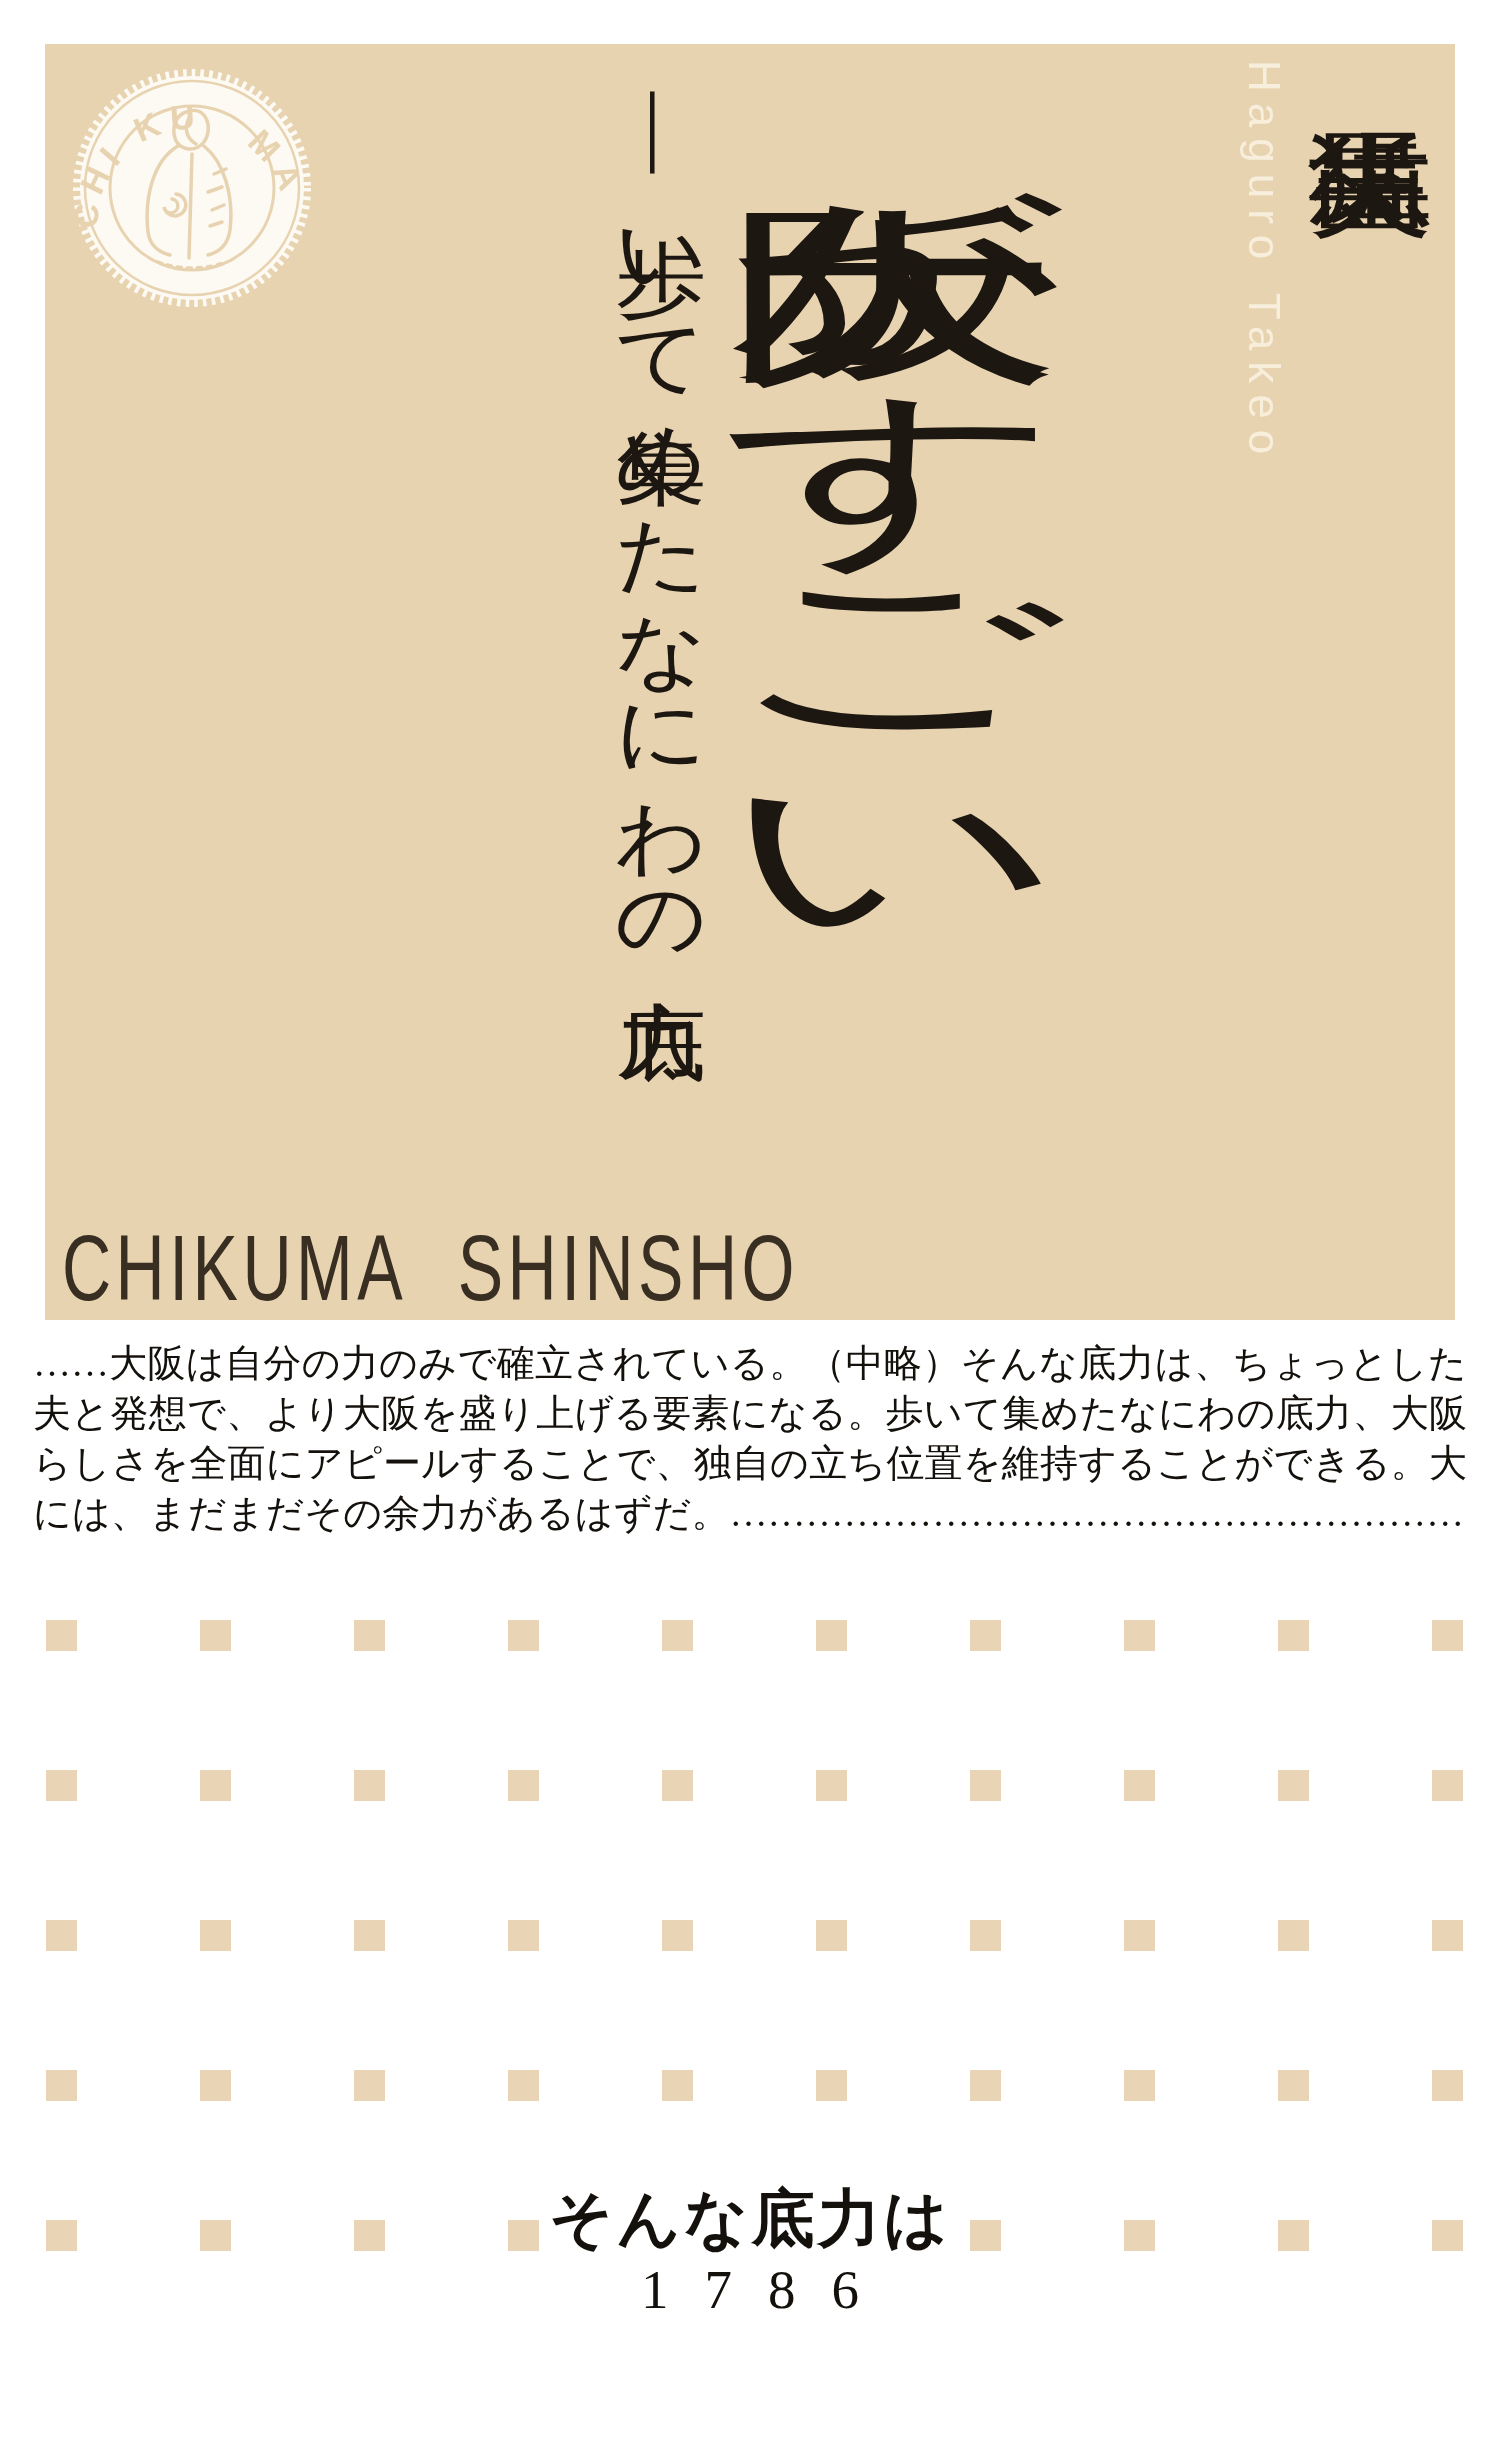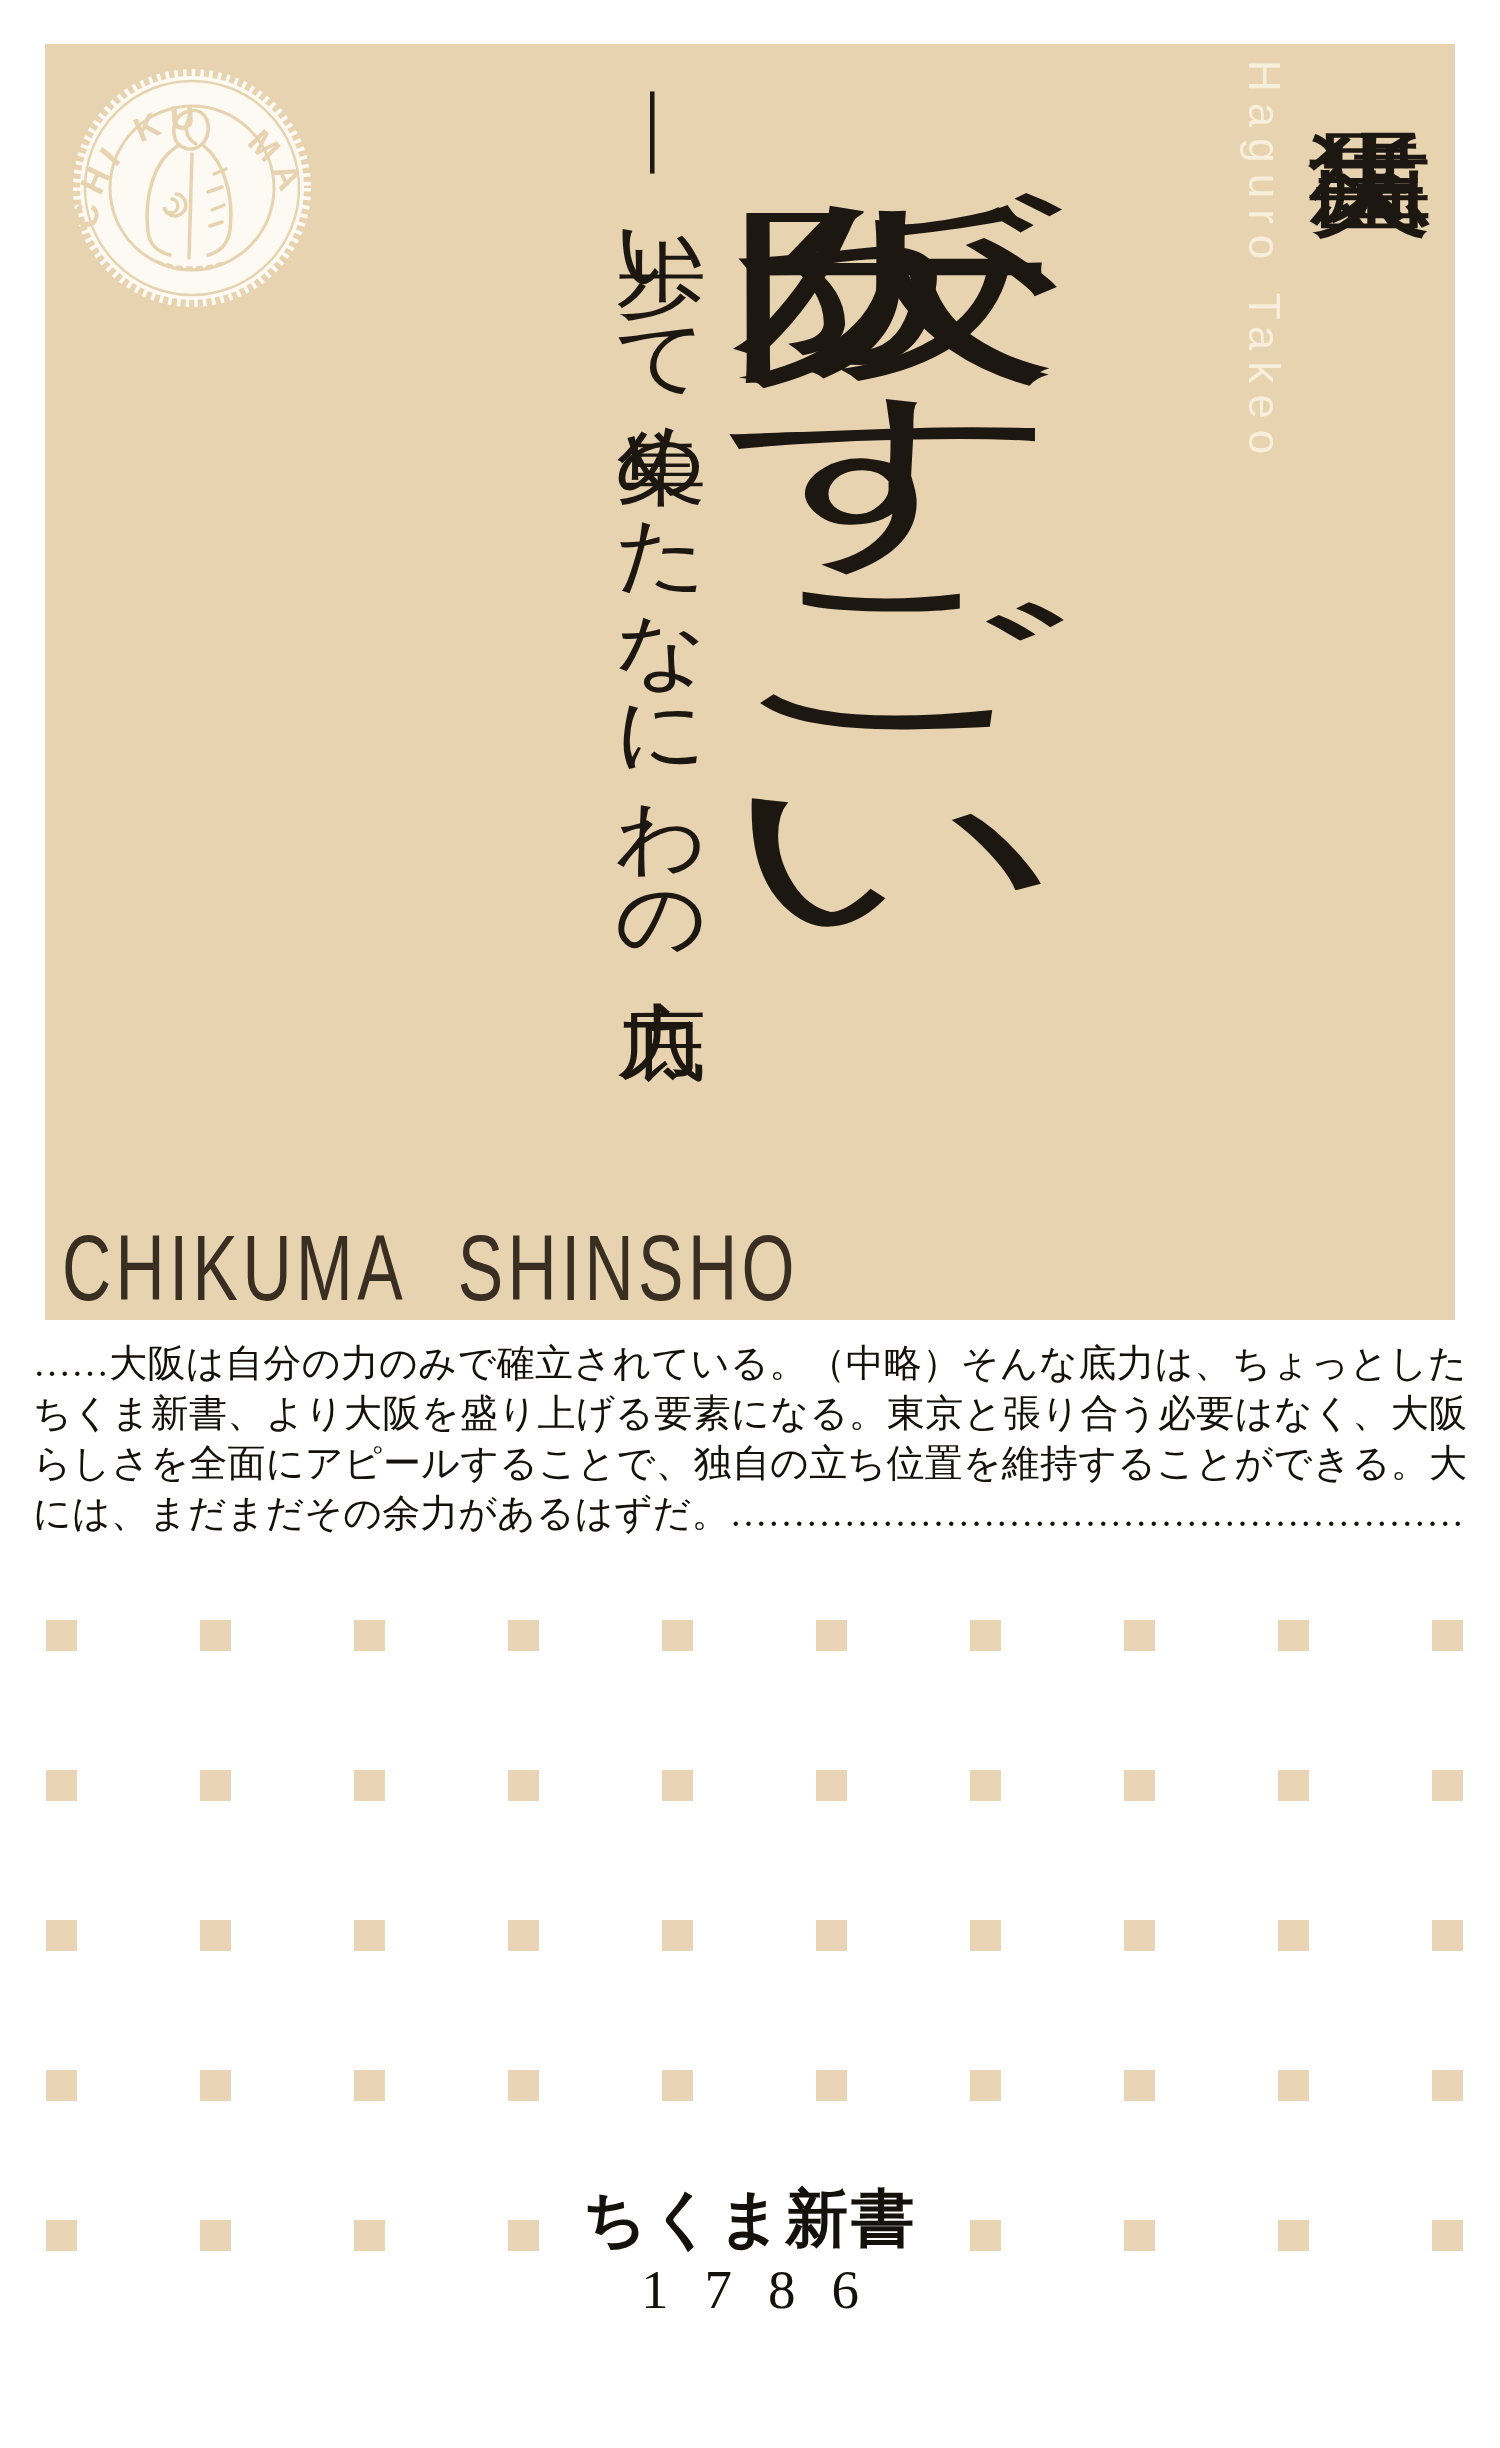--- a/index.html
+++ b/index.html
@@ -125,21 +125,21 @@
   </div>
 
   <div class="anchor subtitle">
     <div class="v">―歩いて集めたなにわの底力</div>
   </div>
 
   <div class="wordmark">CHIKUMA SHINSHO</div>
 
   <div class="excerpt">
     <div class="ex-line">……大阪は自分の力のみで確立されている。（中略）そんな底力は、ちょっとした工</div>
-    <div class="ex-line">ちくま新書、より大阪を盛り上げる要素になる。東京と張り合う必要はなく、大阪</div>
+    <div class="ex-line">夫と発想で、より大阪を盛り上げる要素になる。歩いて集めたなにわの底力、大阪</div>
     <div class="ex-line">らしさを全面にアピールすることで、独自の立ち位置を維持することができる。大阪</div>
     <div class="ex-line last">には、まだまだその余力があるはずだ。…………………………………………………………</div>
   </div>
 
   <div class="dot-grid">
       <div class="sq" style="left: 46px; top: 1620px; width: 31px; height: 31px;"></div>
       <div class="sq" style="left: 200px; top: 1620px; width: 31px; height: 31px;"></div>
       <div class="sq" style="left: 354px; top: 1620px; width: 31px; height: 31px;"></div>
       <div class="sq" style="left: 508px; top: 1620px; width: 31px; height: 31px;"></div>
       <div class="sq" style="left: 662px; top: 1620px; width: 31px; height: 31px;"></div>
@@ -181,16 +181,16 @@
       <div class="sq" style="left: 46px; top: 2220px; width: 31px; height: 31px;"></div>
       <div class="sq" style="left: 200px; top: 2220px; width: 31px; height: 31px;"></div>
       <div class="sq" style="left: 354px; top: 2220px; width: 31px; height: 31px;"></div>
       <div class="sq" style="left: 508px; top: 2220px; width: 31px; height: 31px;"></div>
       <div class="sq" style="left: 970px; top: 2220px; width: 31px; height: 31px;"></div>
       <div class="sq" style="left: 1124px; top: 2220px; width: 31px; height: 31px;"></div>
       <div class="sq" style="left: 1278px; top: 2220px; width: 31px; height: 31px;"></div>
       <div class="sq" style="left: 1432px; top: 2220px; width: 31px; height: 31px;"></div>
     </div>
 
-  <div class="series-jp">ちくま新書</div>
+  <div class="series-jp">そんな底力は</div>
   <div class="series-number">1786</div>
 
 </div>
 
 </body></html>

